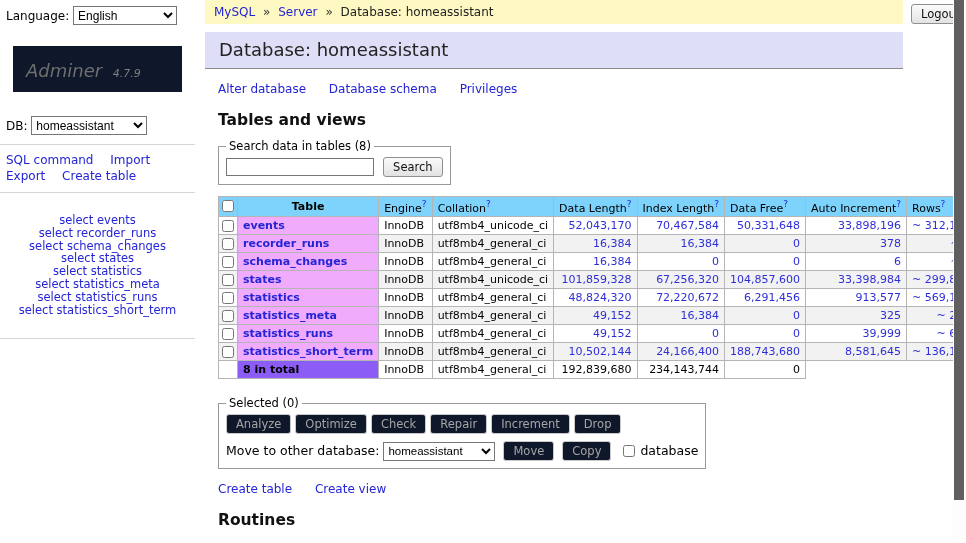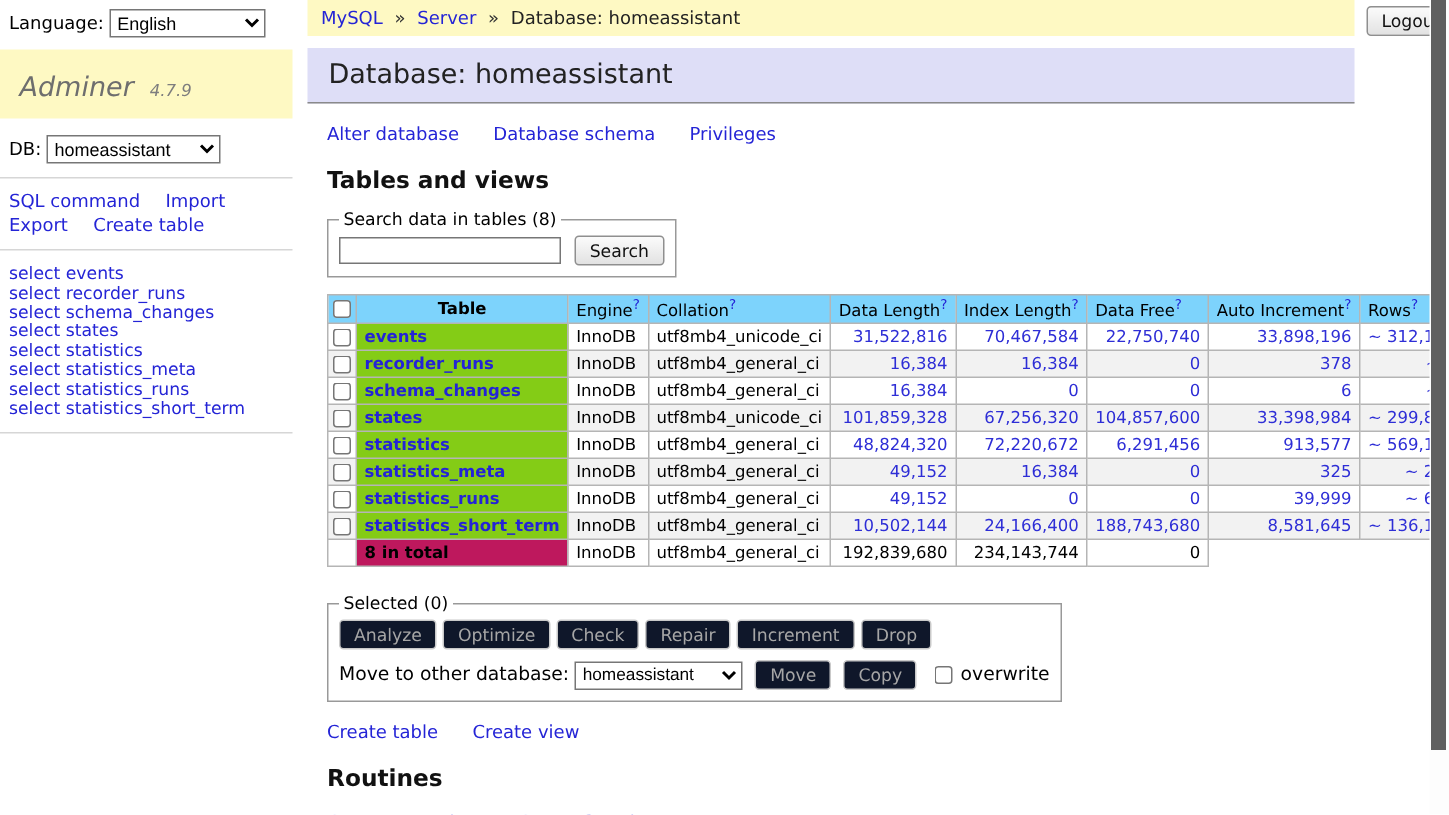--- a/index.html
+++ b/index.html
@@ -18,29 +18,29 @@
   .logout-btn { position:absolute; left:911px; top:4px; }
 
   
   .btn { font-family:"DejaVu Sans",sans-serif; font-size:11.5px; color:#111;
          background:linear-gradient(#fbfbfb,#e2e2e2); border:1px solid #8f8f8f;
          border-radius:3px; padding:2px 9px; cursor:pointer; }
   .btn:disabled { color:#a6a6a6; background:#0f172a; border-color:#c9c9c9; cursor:default; }
 
   
   .sidebar { position:absolute; left:0; top:33px; width:195px; font-size:12px; }
-  .sidebar h1 { margin:0; background:#fef9c3; padding:9px 0 9px 13px; font-weight:normal; }
+  .sidebar h1 { margin:13px; background:#0f172a; padding:9px 0 9px 13px; font-weight:normal; }
   .app-name { font-style:italic; font-size:18px; color:#6e6e6e; }
   .app-version { font-style:italic; font-size:11px; color:#7e7e7e; margin-left:3px; }
   .db-row { padding:11px 8px 9px 6px; color:#000; }
   .db-row select { width:116px; font-size:12px; height:19px; border:1px solid #767676; background:#fff; }
   .sidebar hr { border:none; border-top:1px solid #d6d6d6; margin:0; }
   .side-actions { margin:0; padding:7px 6px 8px 6px; line-height:16px; font-size:12px; }
   .side-actions a { margin-right:13px; white-space:nowrap; }
-  .table-links { list-style:none; margin:0; padding:9px 6px 10px 6px; }
+  .table-links { list-style:none; margin:12px; padding:9px 6px 10px 6px;text-align:center; }
   .table-links li { font-size:11.5px; line-height:12.8px; white-space:nowrap; }
 
   
   .content { position:absolute; left:205px; top:32px; width:698px; }
   .banner { margin:0; height:37px; line-height:36px; background:#dedef7; border-bottom:1px solid #8a8a8a;
             font-size:18px; font-weight:normal; color:#222; padding-left:14px; }
   .inner { padding-left:13px; }
   .linkrow { margin:13px 0 0 0; font-size:12px; }
   .linkrow a { margin-right:19px; }
   h3 { margin:15px 0 9px 0; font-size:15.5px; color:#111; font-weight:bold; }
@@ -48,28 +48,28 @@
   fieldset { display:inline-block; border:1px solid #999; padding:3px 7px 7px 7px; margin:1px 0 0 0; }
   fieldset legend { font-size:11.5px; padding:0 3px; color:#000; }
   .search-box input[type=text] { width:148px; height:18px; border:1px solid #767676; font-size:12px; vertical-align:middle; }
   .search-box .btn { margin-left:4px; vertical-align:middle; }
 
   
   table { border-collapse:collapse; margin-top:11px; font-size:11px; }
   th, td { border:1px solid #b5b5b5; padding:2px 5px; white-space:nowrap; height:13px; }
   thead th, thead td { background:#7dd3fc; font-weight:normal; text-align:left; }
   thead th.colname { font-weight:bold; text-align:center; }
-  tbody th.name { background:#84cc16; text-align:left; }
+  tbody th.name { background:#f0abfc; text-align:left; }
   tr.striped td { background:#f2f2f2; }
   .help { color:#2424d6; font-size:9px; }
   td.c, thead td.c { width:17px; text-align:center; padding:1px 2px; }
   .num { text-align:right; }
   .num a { color:#2e2ed6; }
   .tlink { font-weight:bold; }
-  tr.total th.name { font-weight:bold; color:#000; background:#be185d; }
+  tr.total th.name { font-weight:bold; color:#000; background:#8b5cf6; }
   tr.total td { color:#000; background:#fff; }
   tr.total td.empty { border:none; background:transparent; }
   input[type=checkbox] { width:12px; height:12px; margin:1px; vertical-align:middle; }
 
   
   .selected-box { margin-top:17px; min-width:392px; }
   .btnrow .btn { margin-right:4px; }
   .moverow { margin-top:7px; font-size:12.5px; color:#000; }
   .moverow select { width:112px; font-size:11.5px; height:19px; border:1px solid #767676; background:#fff; vertical-align:middle; }
   .moverow .btn { margin-left:4px; vertical-align:middle; }
@@ -166,23 +166,23 @@
             <th><span>Rows</span><sup class="help">?</sup></th>
 
           </tr>
         </thead>
         <tbody id="tables-body">
             <tr>
               <td class="c"><input type="checkbox" style=""></td>
               <th class="name"><a class="tlink">events</a></th>
               <td>InnoDB</td>
               <td>utf8mb4_unicode_ci</td>
-              <td class="num"><a>31,522,816</a></td>
+              <td class="num"><a>52,043,170</a></td>
               <td class="num"><a>70,467,584</a></td>
-              <td class="num"><a>22,750,740</a></td>
+              <td class="num"><a>50,331,648</a></td>
               <td class="num"><a>33,898,196</a></td>
               <td class="num"><a>~ 312,180</a></td>
             </tr>
             <tr class="striped">
               <td class="c"><input type="checkbox" style=""></td>
               <th class="name"><a class="tlink">recorder_runs</a></th>
               <td>InnoDB</td>
               <td>utf8mb4_general_ci</td>
               <td class="num"><a>16,384</a></td>
               <td class="num"><a>16,384</a></td>
@@ -275,21 +275,21 @@
         <legend>Selected (0)</legend>
         <div class="btnrow" id="selected-buttons"><button class="btn" disabled="">Analyze</button><button class="btn" disabled="">Optimize</button><button class="btn" disabled="">Check</button><button class="btn" disabled="">Repair</button><button class="btn" disabled="">Increment</button><button class="btn" disabled="">Drop</button></div>
         <div class="moverow">
           <span>Move to other database:</span>
           <select>
             <option>homeassistant</option>
           </select>
           <button class="btn" disabled="">Move</button>
           <button class="btn" disabled="">Copy</button>
           <input type="checkbox" style="">
-          <span class="ow-label">overwrite</span>
+          <span class="ow-label">database</span>
         </div>
       </fieldset>
 
       <p class="linkrow">
         <a>Create table</a>
         <a>Create view</a>
       </p>
 
       <h3>Routines</h3>
       <p class="linkrow">

